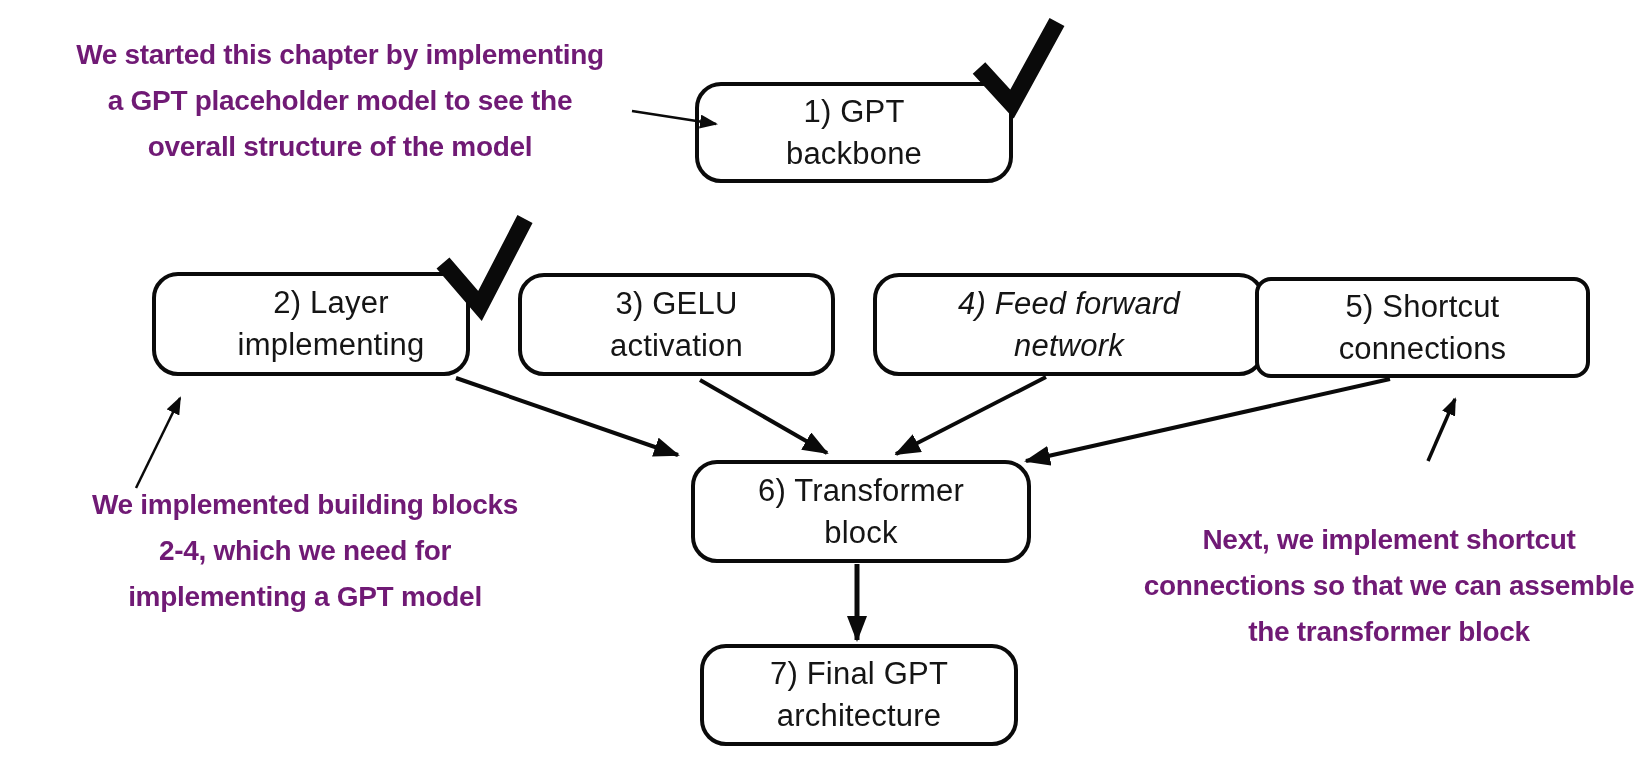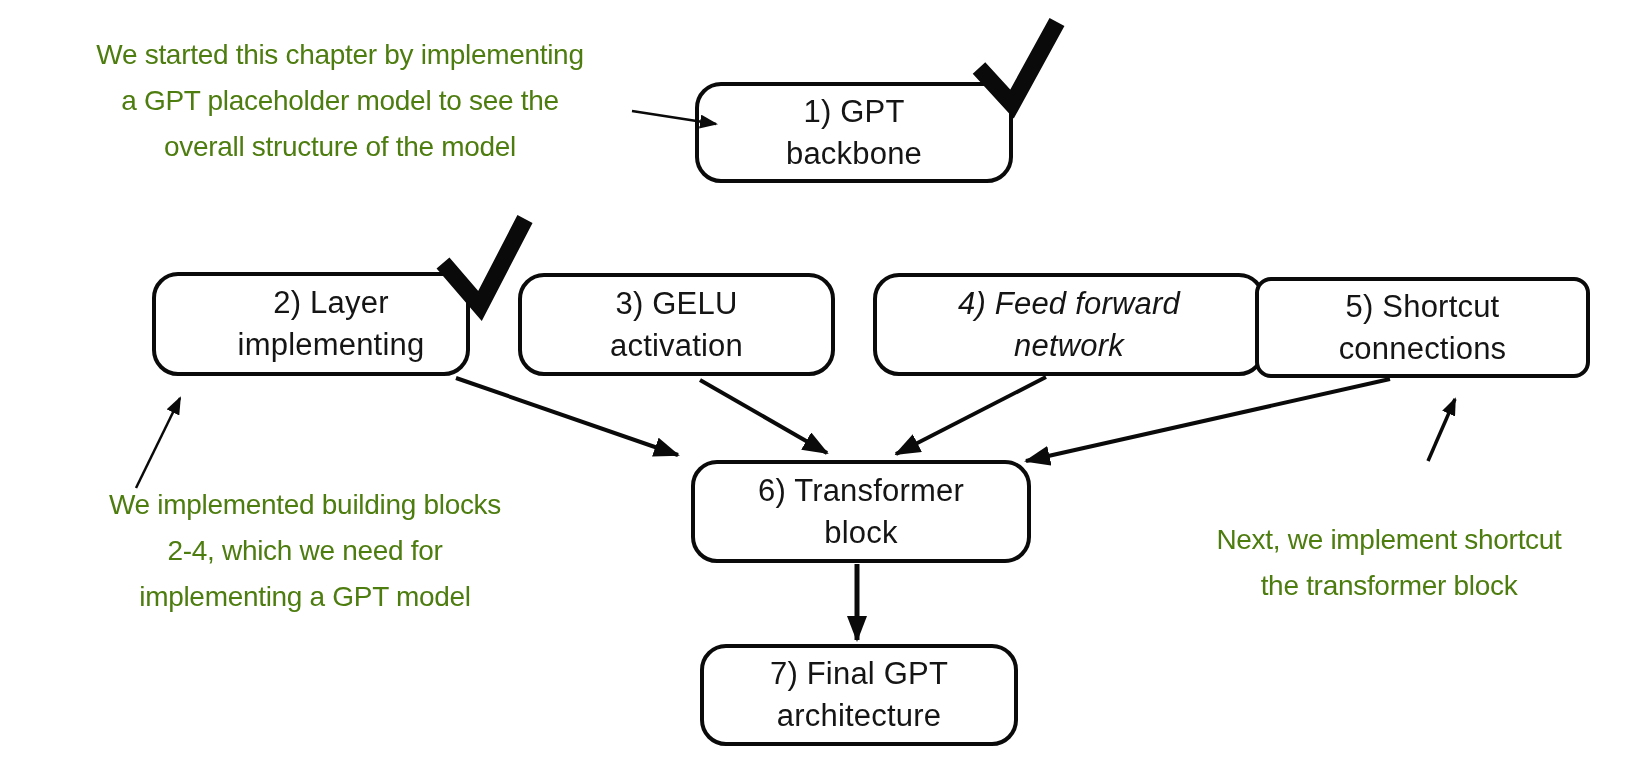--- a/index.html
+++ b/index.html
@@ -33,22 +33,22 @@
   #node-3{left:518px; top:273px; width:317px; height:103px;}
   #node-4{left:873px; top:273px; width:392px; height:103px;font-style:italic;}
   #node-5{left:1255px;top:277px; width:335px; height:101px;border-radius:16px;}
   #node-6{left:691px; top:460px; width:340px; height:103px;}
   #node-7{left:700px; top:644px; width:318px; height:102px;}
 
   
   .note{
     position:absolute;
     text-align:center;
-    font-weight:normal;
-    color:#4d7c0f;
+    font-weight:bold;
+    color:#701a75;
     font-size:28px;
     line-height:46px;
     letter-spacing:-0.3px;
   }
   #note-intro{left:50px;  top:32px;  width:580px;}
   #note-blocks{left:60px; top:482px; width:490px;}
   #note-next{left:1139px; top:477px; width:500px;margin-top:40px;}
 
   
   .overlay{
@@ -73,20 +73,21 @@
   </div>
 
   <div class="note" id="note-blocks">
     <div class="note-line">We implemented building blocks</div>
     <div class="note-line">2-4, which we need for</div>
     <div class="note-line">implementing a GPT model</div>
   </div>
 
   <div class="note" id="note-next">
     <div class="note-line">Next, we implement shortcut</div>
+    <div class="note-line">connections so that we can assemble</div>
     <div class="note-line">the transformer block</div>
   </div>
 
   <div class="node" id="node-1">
     <span>1) GPT</span>
     <span>backbone</span>
   </div>
 
   <div class="node" id="node-2">
     <span>2) Layer</span>

